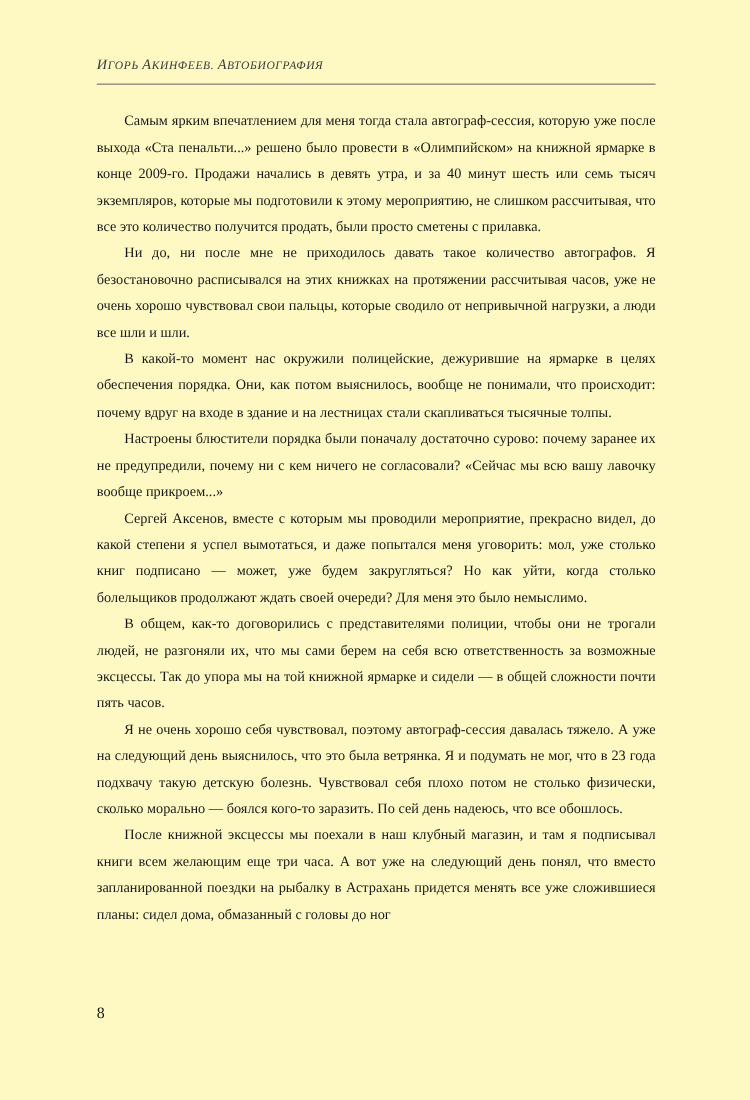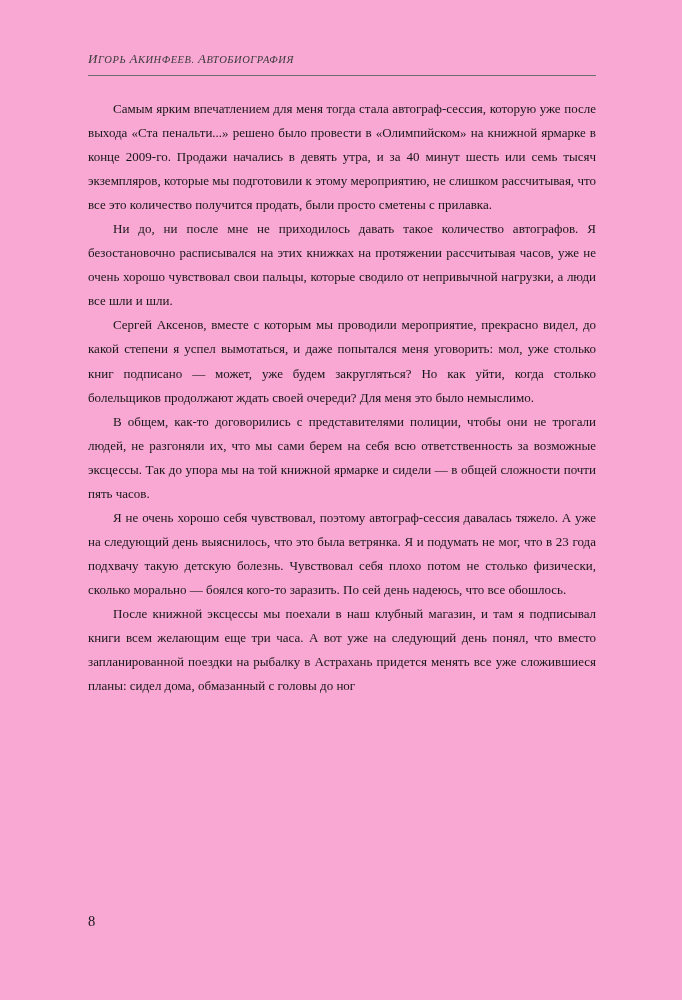--- a/index.html
+++ b/index.html
@@ -13,21 +13,21 @@
     height: 1000px;
     font-family: "Liberation Serif", "DejaVu Serif", serif;
     color: #1c1c1c;
     -webkit-font-smoothing: antialiased;
   }
 
   .page {
     position: relative;
     width: 682px;
     height: 1000px;
-    background: #f9a8d4;
+    background: #fef9c3;
     box-sizing: border-box;
   }
 
   .content {
     position: absolute;
     left: 88px;
     top: 0;
     width: 508px;
   }
 
@@ -84,20 +84,22 @@
 
   <div class="content">
 
     <div class="running-head"><span class="rh-cap">И</span><span>ГОРЬ</span> <span class="rh-cap">А</span><span>КИНФЕЕВ.</span> <span class="rh-cap">А</span><span>ВТОБИОГРАФИЯ</span></div>
 
     <div class="head-rule"></div>
 
     <div class="body-text">
       <p>Самым ярким впечатлением для меня тогда стала автограф-сессия, которую уже после выхода «Ста пенальти...» решено было провести в «Олимпийском» на книжной ярмарке в конце 2009-го. Продажи начались в девять утра, и за 40 минут шесть или семь тысяч экземпляров, которые мы подготовили к этому мероприятию, не слишком рассчитывая, что все это количество получится продать, были просто сметены с прилавка.</p>
       <p>Ни до, ни после мне не приходилось давать такое количество автографов. Я безостановочно расписывался на этих книжках на протяжении рассчитывая часов, уже не очень хорошо чувствовал свои пальцы, которые сводило от непривычной нагрузки, а люди все шли и шли.</p>
+      <p>В какой-то момент нас окружили полицейские, дежурившие на ярмарке в целях обеспечения порядка. Они, как потом выяснилось, вообще не понимали, что происходит: почему вдруг на входе в здание и на лестницах стали скапливаться тысячные толпы.</p>
+      <p>Настроены блюстители порядка были поначалу достаточно сурово: почему заранее их не предупредили, почему ни с кем ничего не согласовали? «Сейчас мы всю вашу лавочку вообще прикроем...»</p>
       <p>Сергей Аксенов, вместе с которым мы проводили мероприятие, прекрасно видел, до какой степени я успел вымотаться, и даже попытался меня уговорить: мол, уже столько книг подписано — может, уже будем закругляться? Но как уйти, когда столько болельщиков продолжают ждать своей очереди? Для меня это было немыслимо.</p>
       <p>В общем, как-то договорились с представителями полиции, чтобы они не трогали людей, не разгоняли их, что мы сами берем на себя всю ответственность за возможные эксцессы. Так до упора мы на той книжной ярмарке и сидели — в общей сложности почти пять часов.</p>
       <p>Я не очень хорошо себя чувствовал, поэтому автограф-сессия давалась тяжело. А уже на следующий день выяснилось, что это была ветрянка. Я и подумать не мог, что в 23 года подхвачу такую детскую болезнь. Чувствовал себя плохо потом не столько физически, сколько морально — боялся кого-то заразить. По сей день надеюсь, что все обошлось.</p>
       <p>После книжной эксцессы мы поехали в наш клубный магазин, и там я подписывал книги всем желающим еще три часа. А вот уже на следующий день понял, что вместо запланированной поездки на рыбалку в Астрахань придется менять все уже сложившиеся планы: сидел дома, обмазанный с головы до ног</p>
     </div>
 
   </div>
 
   <div class="folio">8</div>
 

